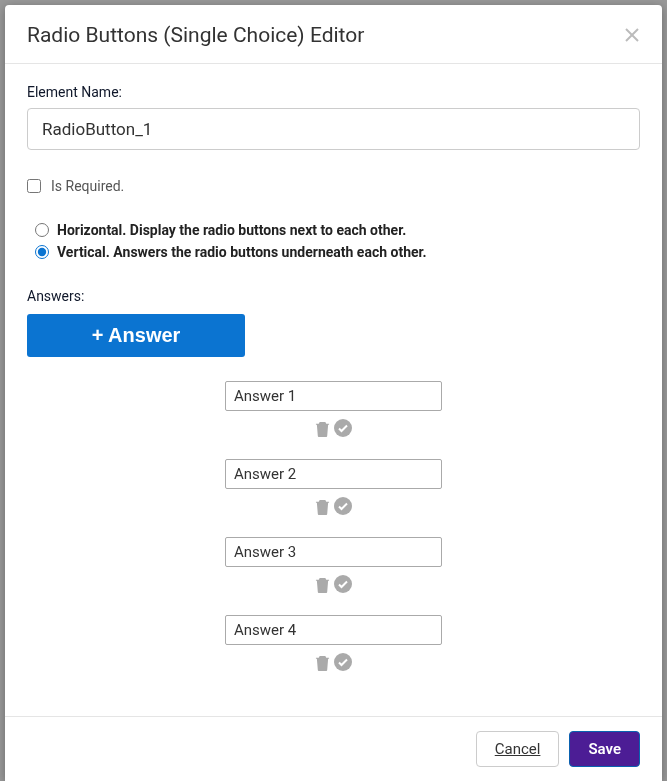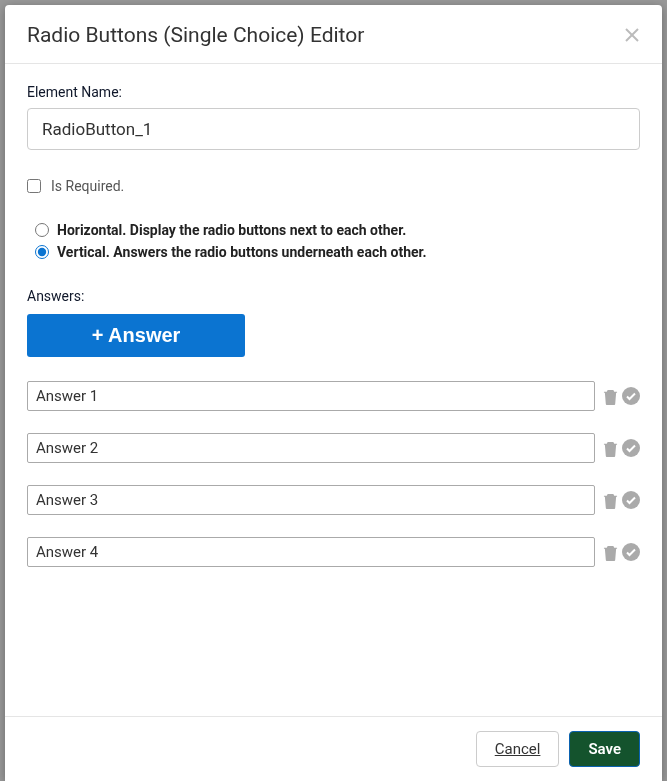--- a/index.html
+++ b/index.html
@@ -123,20 +123,21 @@
       cursor: pointer;
       width: 218px;
       text-align: center;
       margin-bottom: 24px;
     }
     .answer-row {
       display: flex;
       align-items: center;
       gap: 8px;
       margin-bottom: 22px;
+      flex-direction: column;
     }
     .answer-input {
       flex: 1;
       padding: 5px 8px;
       font-size: 15px;
       color: #333;
       border: 1px solid #aaa;
       border-radius: 2px;
       outline: none;
       font-family: inherit;
@@ -175,21 +176,21 @@
       cursor: pointer;
       font-family: inherit;
     }
     .btn-cancel {
       background: #fff;
       color: #333;
       border: 1px solid #ccc;
       text-decoration: underline;
     }
     .btn-save {
-      background: #14532d;
+      background: #4c1d95;
       color: #fff;
       border: 1px solid #0a62b0;
       font-weight: 600;
     }
   </style>
 </head>
 <body>
 
 <div class="modal">
   <div class="modal-header">

